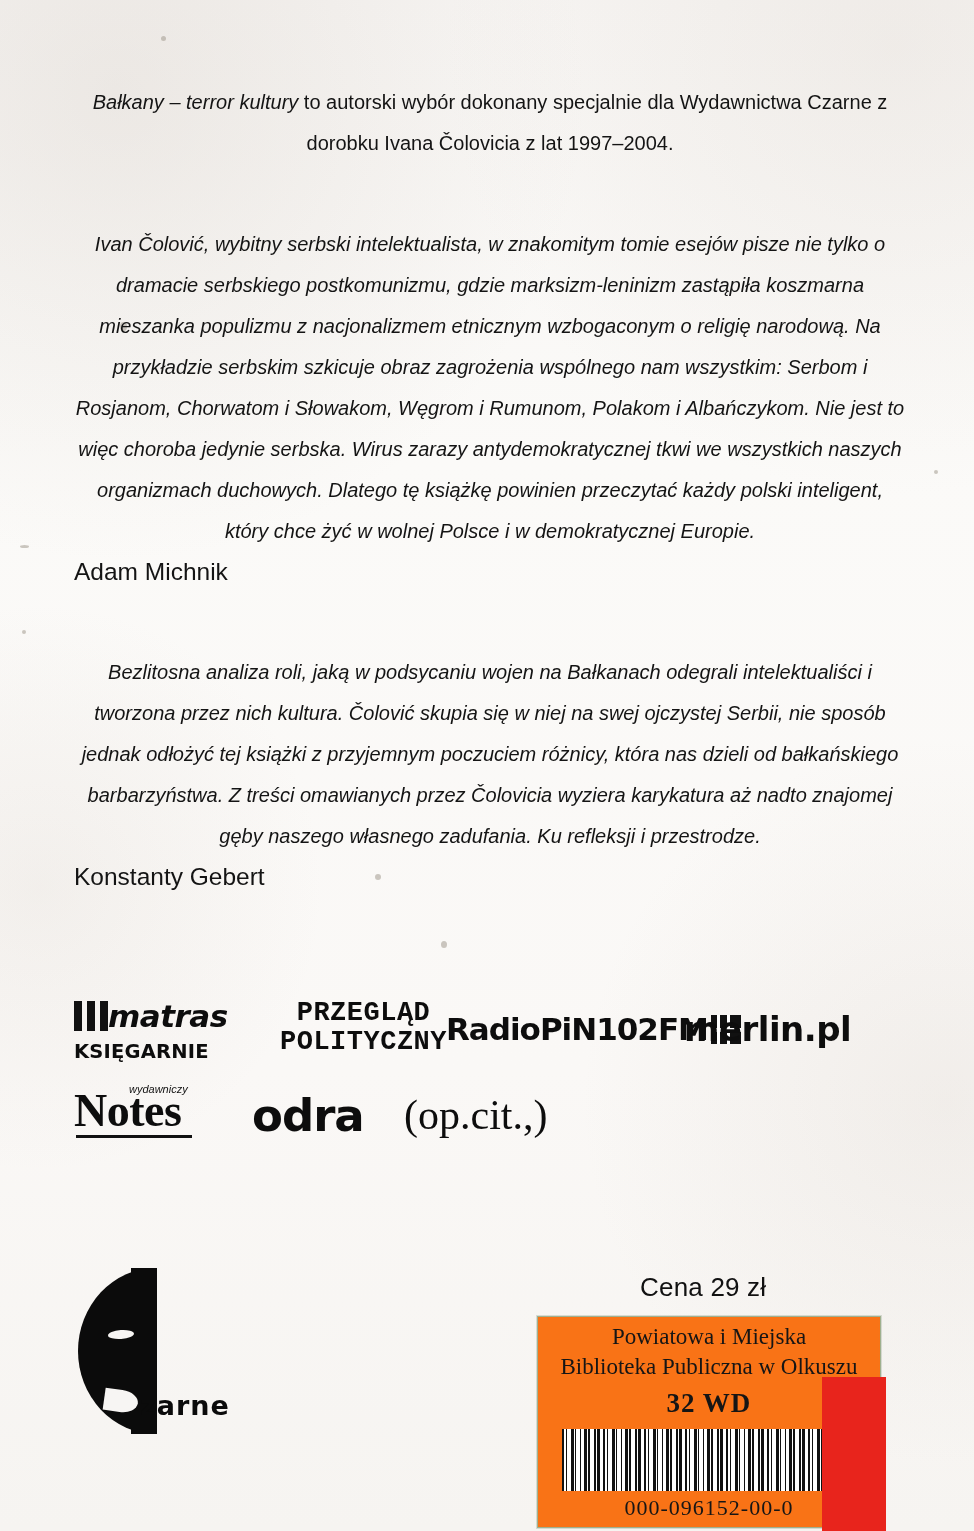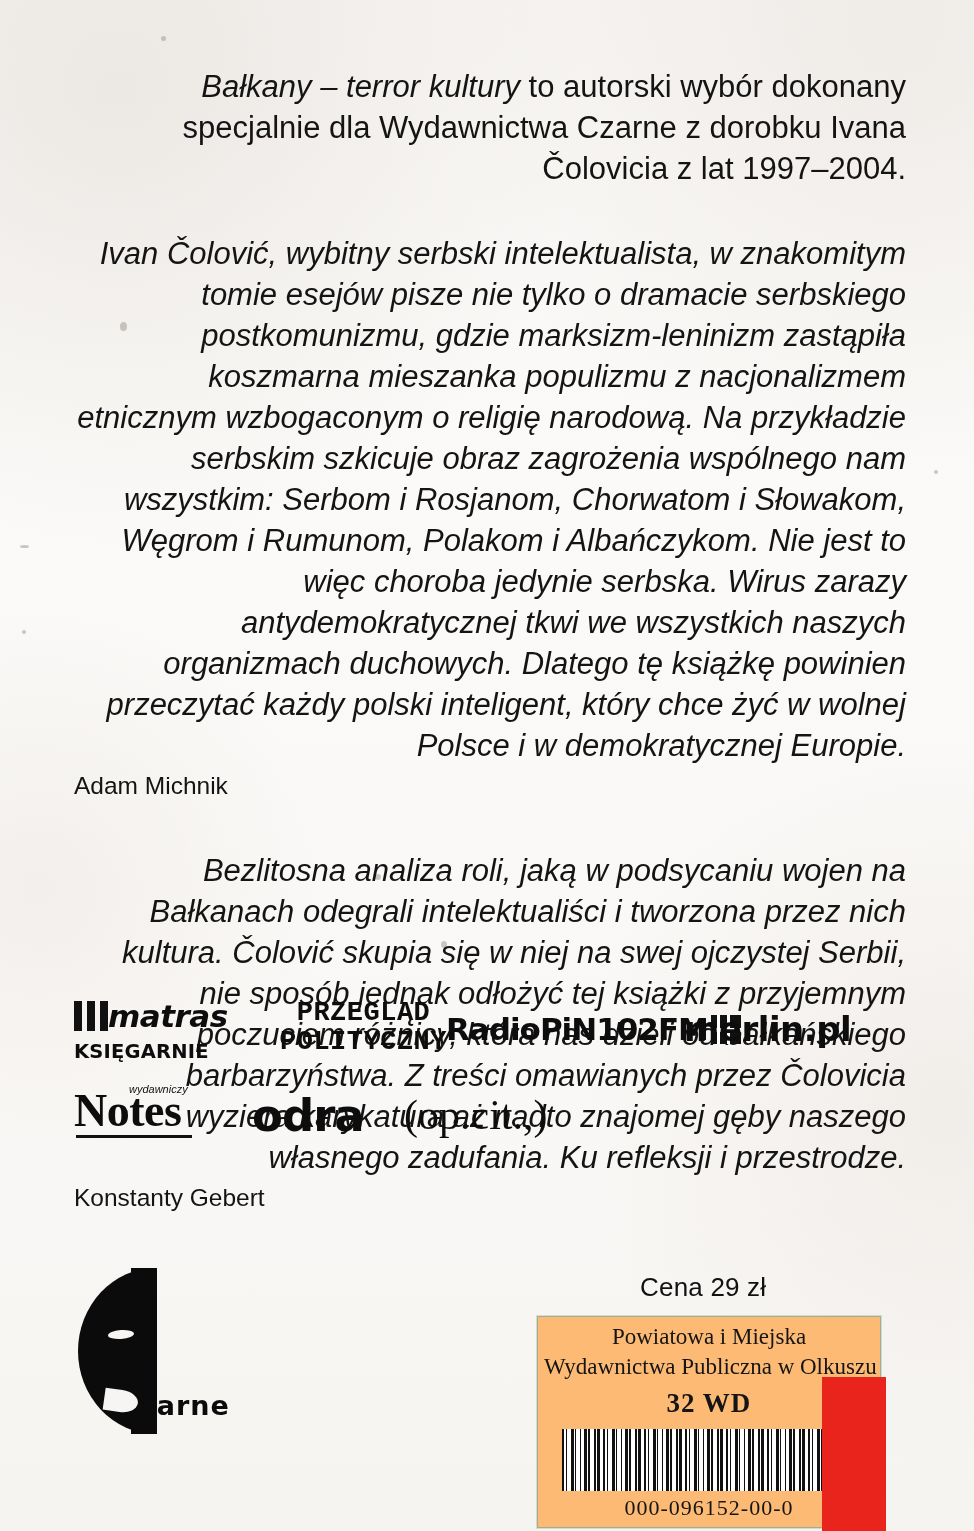--- a/index.html
+++ b/index.html
@@ -37,25 +37,25 @@
   }
 
   
   #blurbs {
     position: absolute;
     left: 74px;
     top: 66px;
     width: 832px;
   }
   .para {
-    margin: 0 0 0 0;
+    margin: 16px 0 0 0;
     color: #141414;
-    font-size: 31px;
+    font-size: 20px;
     line-height: 41px;
-    text-align: right;
+    text-align: center;
   }
   .para.italic {
     font-style: italic;
   }
   .para .roman {
     font-style: normal;
   }
   .para .ital {
     font-style: italic;
   }
@@ -296,21 +296,21 @@
     letter-spacing: 0.2px;
   }
 
   
   #library-label {
     position: absolute;
     left: 537px;
     top: 1316px;
     width: 342px;
     height: 210px;
-    background: #fdba74;
+    background: #f97316;
     border: 1px solid #9fb08f;
     box-shadow: 0 0 0 1px rgba(120,140,110,0.25);
   }
   #library-label-inner {
     position: absolute;
     inset: 5px 6px;
     text-align: center;
     font-family: "Liberation Serif", serif;
     color: #151515;
   }
@@ -425,21 +425,21 @@
       <span id="czarne-mouth"></span>
     </div>
     <div id="czarne-word">zarne</div>
   </div>
 
   <div id="price">Cena 29 zł</div>
 
   <div id="library-label">
     <div id="library-label-inner">
       <div class="lib-line">Powiatowa i Miejska</div>
-      <div class="lib-line">Wydawnictwa Publiczna w Olkuszu</div>
+      <div class="lib-line">Biblioteka Publiczna w Olkuszu</div>
       <div id="lib-code">32 WD</div>
       <div id="barcode"></div>
       <div id="barcode-num">000-096152-00-0</div>
     </div>
   </div>
 
   <div id="red-sticker"></div>
 </div>
 
 </body></html>

